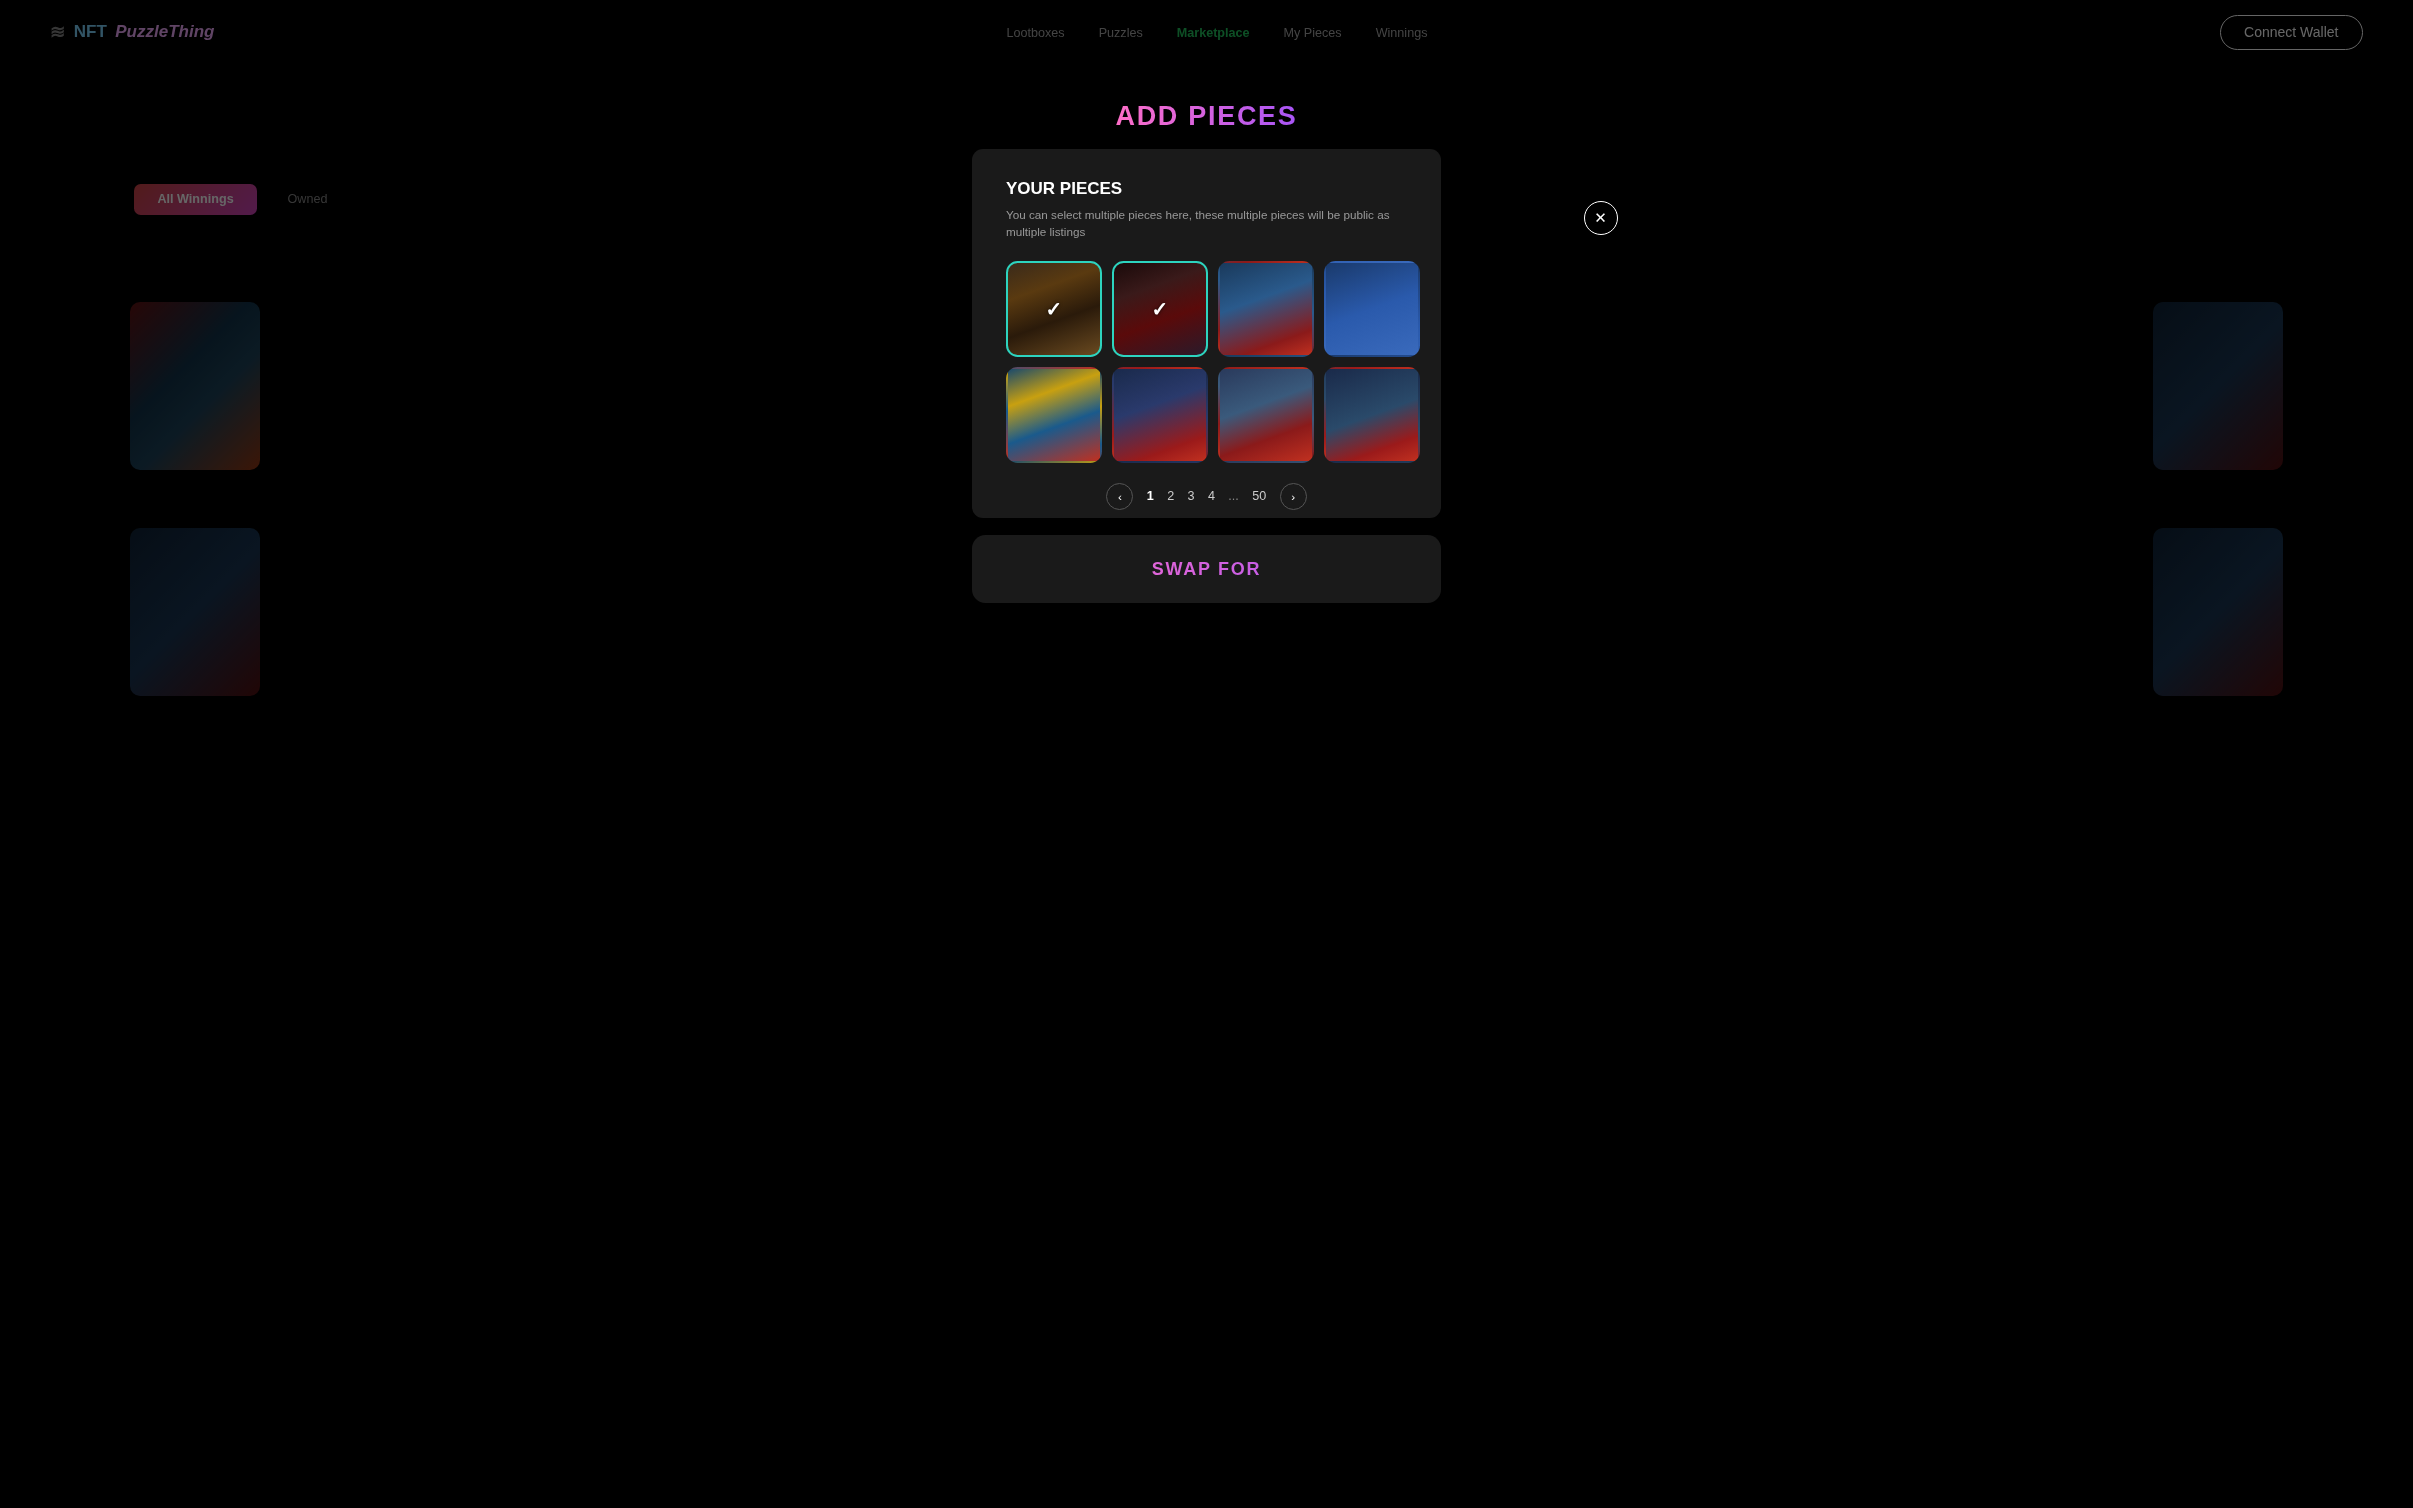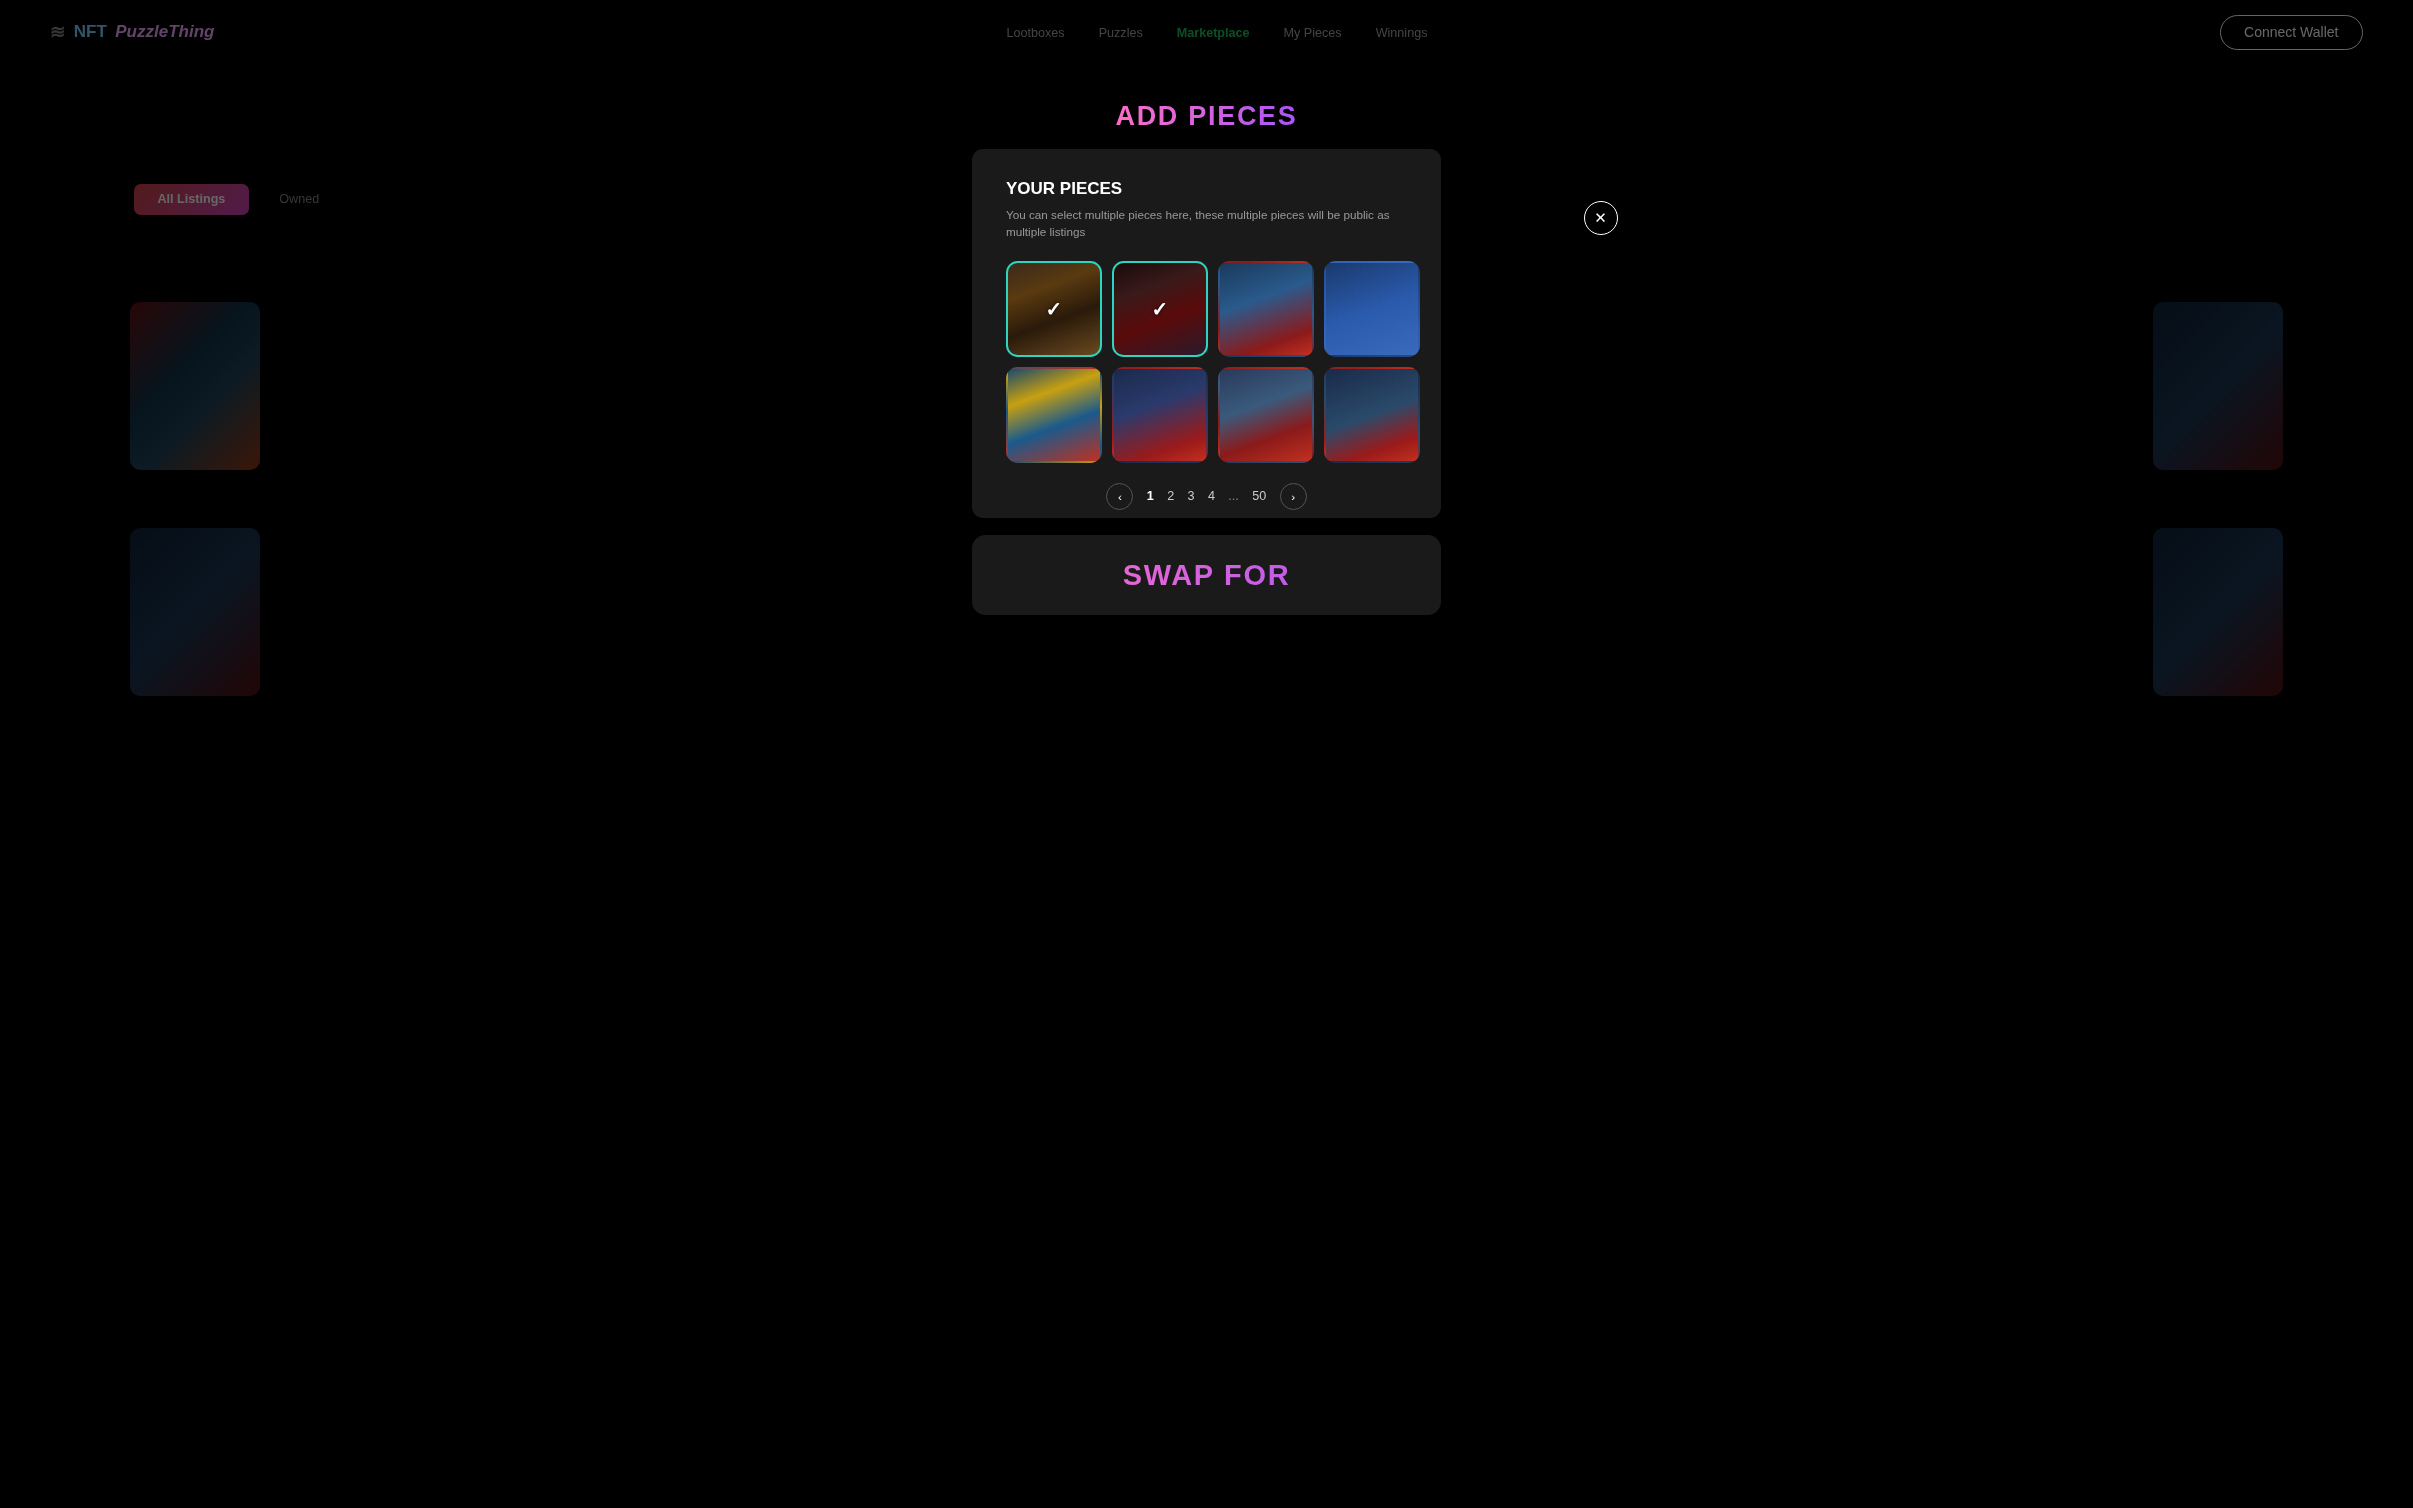--- a/index.html
+++ b/index.html
@@ -301,21 +301,21 @@
     
     .swap-section {
       background: #1a1a1a;
       border-radius: 13.4px;
       padding: 23.5px 34px;
       width: 469px;
       margin-top: 17px;
     }
 
     .swap-title {
-      font-size: 29px;
+      font-size: 18px;
       font-weight: 800;
       background: linear-gradient(90deg, #ff6ec7, #a855f7);
       -webkit-background-clip: text;
       -webkit-text-fill-color: transparent;
       text-align: center;
       letter-spacing: 1.7px;
     }
   </style>
 </head>
 <body>
@@ -331,21 +331,21 @@
     <li><a href="#">Puzzles</a></li>
     <li><a href="#" class="active">Marketplace</a></li>
     <li><a href="#">My Pieces</a></li>
     <li><a href="#">Winnings</a></li>
   </ul>
   <button class="connect-btn">Connect Wallet</button>
 </nav>
 
 <div class="page-bg">
   <div class="tab-bar">
-    <div class="tab-active">All Listings</div>
+    <div class="tab-active">All Winnings</div>
     <div class="tab-inactive">Owned</div>
   </div>
   <div class="bg-card bg-card-1">
     <div class="art-tulip"></div>
   </div>
   <div class="bg-card bg-card-2">
     <div class="art-blue"></div>
   </div>
   <div class="bg-card bg-card-3">
     <div class="art-blue"></div>

